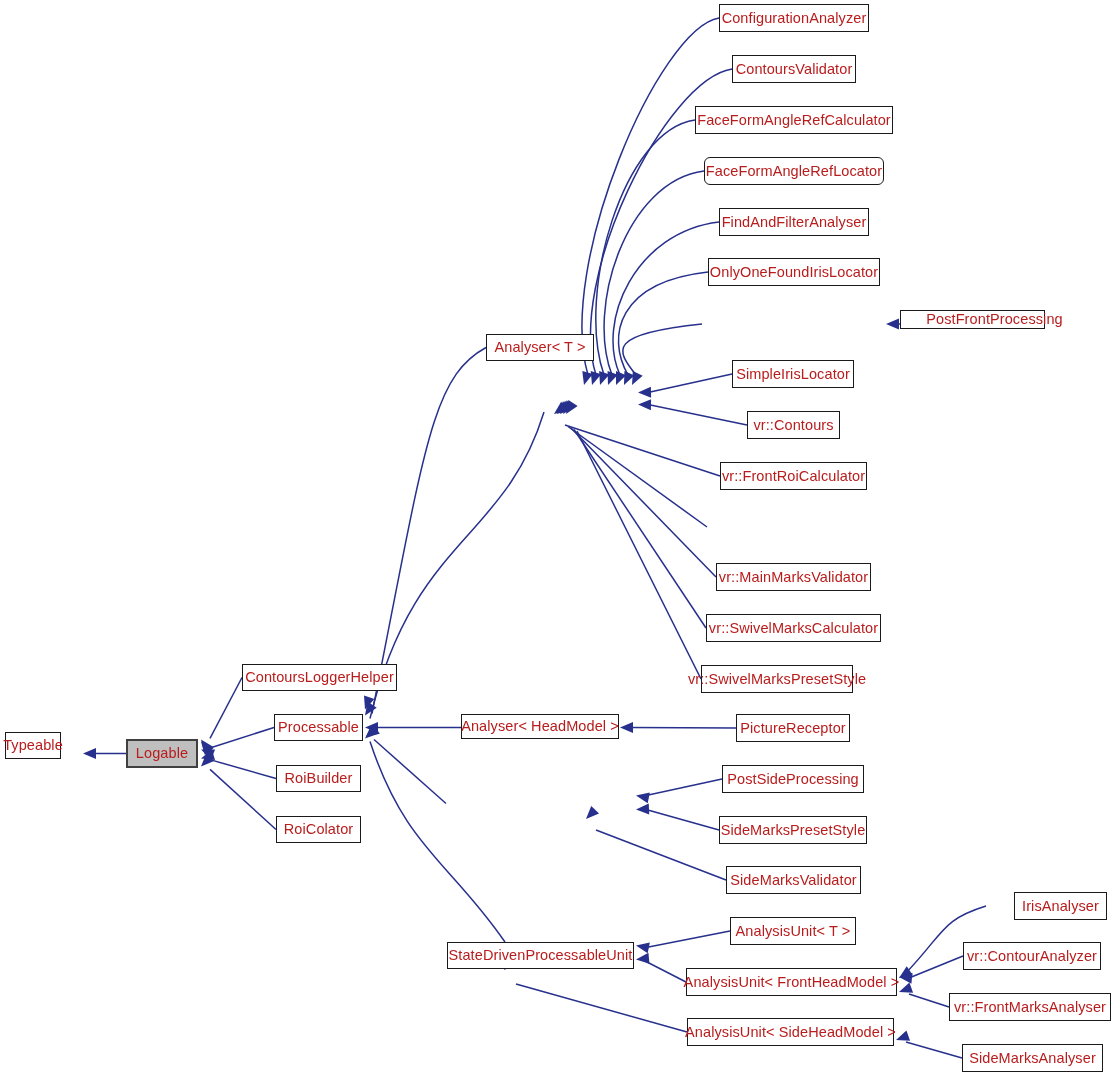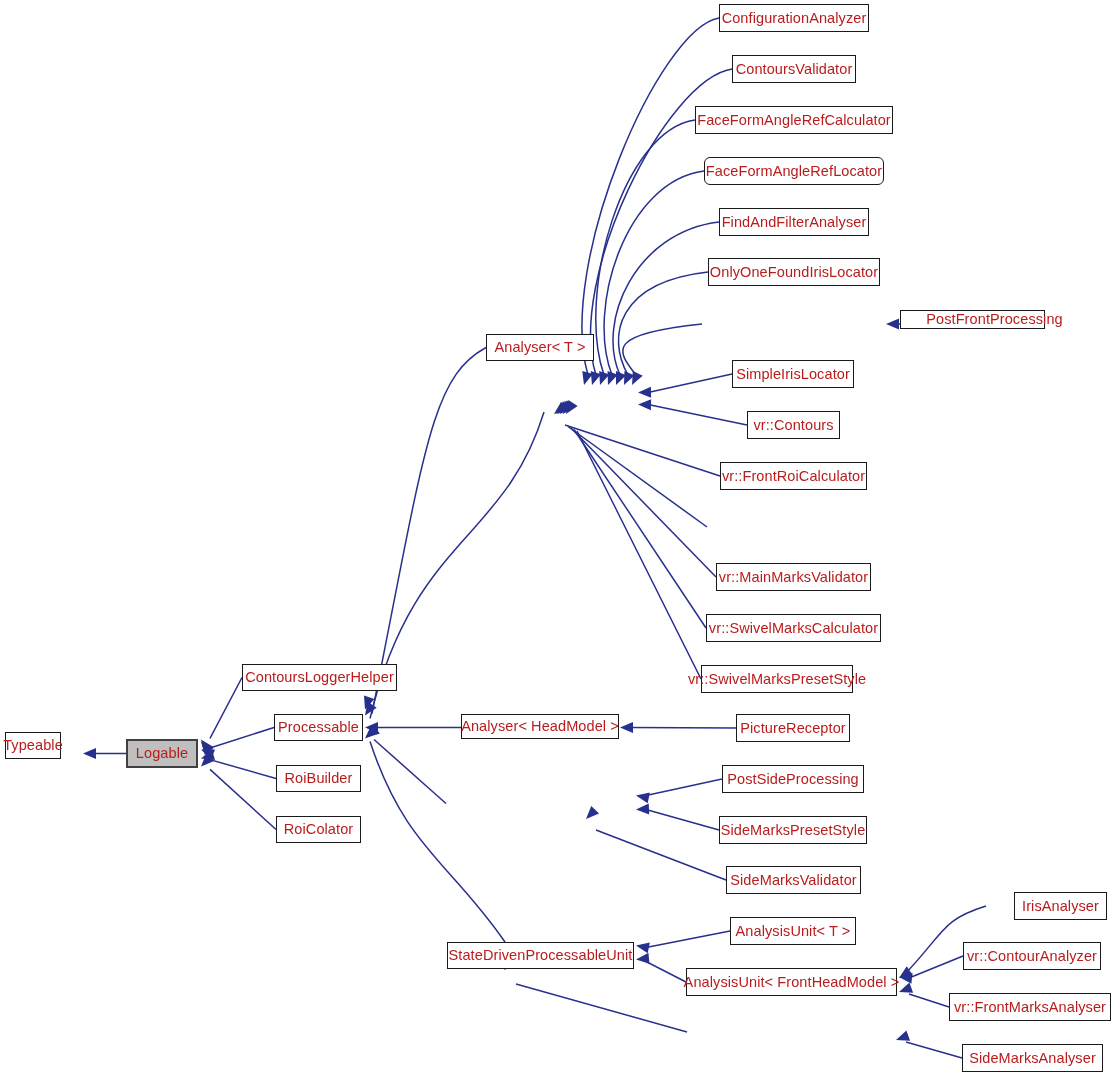--- a/index.html
+++ b/index.html
@@ -205,20 +205,23 @@
     </div>
     <div class="node" style="left: 726px; top: 866px; width: 135px; height: 28px;">
       <span class="lbl">SideMarksValidator</span>
     </div>
     <div class="node" style="left: 730px; top: 917px; width: 126px; height: 28px;">
       <span class="lbl">AnalysisUnit&lt; T &gt;</span>
     </div>
     <div class="node" style="left: 686px; top: 968px; width: 211px; height: 28px;">
       <span class="lbl">AnalysisUnit&lt; FrontHeadModel &gt;</span>
     </div>
+    <div class="node" style="left: 687px; top: 1018px; width: 207px; height: 28px;">
+      <span class="lbl">AnalysisUnit&lt; SideHeadModel &gt;</span>
+    </div>
     <div class="node" style="left: 986px; top: 892px; width: 93px; height: 28px; margin-left: 28px;">
       <span class="lbl">IrisAnalyser</span>
     </div>
     <div class="node" style="left: 963px; top: 942px; width: 138px; height: 28px;">
       <span class="lbl">vr::ContourAnalyzer</span>
     </div>
     <div class="node" style="left: 949px; top: 993px; width: 162px; height: 28px;">
       <span class="lbl">vr::FrontMarksAnalyser</span>
     </div>
     <div class="node" style="left: 962px; top: 1044px; width: 141px; height: 28px;">

